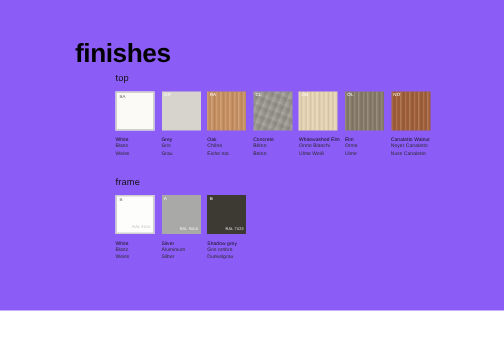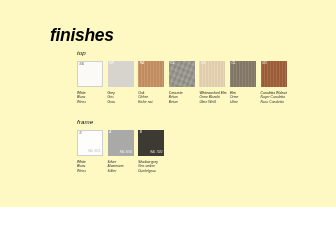--- a/index.html
+++ b/index.html
@@ -140,21 +140,21 @@
     white-space: nowrap;
   }
   .swatch-label .ln { display: block; }
   .swatch-label .ln-en { color: #111111; }
   .swatch-label .ln-fr { color: #2a2a2a; }
   .swatch-label .ln-de { color: #2a2a2a; }
 </style>
 </head>
 <body>
 
-<div class="page" style="background: #fef9c3; font-style: italic;">
+<div class="page" style="background: #8b5cf6;">
 
   <div class="page-title">finishes</div>
 
   <div class="section section-top">
     <div class="section-label">top</div>
     <div class="swatch-row">
         <div class="swatch-cell">
           <div class="swatch-chip bordered" style="background: rgb(251, 250, 247);">
             <div class="chip-code dark-code">BA</div>
           </div>

